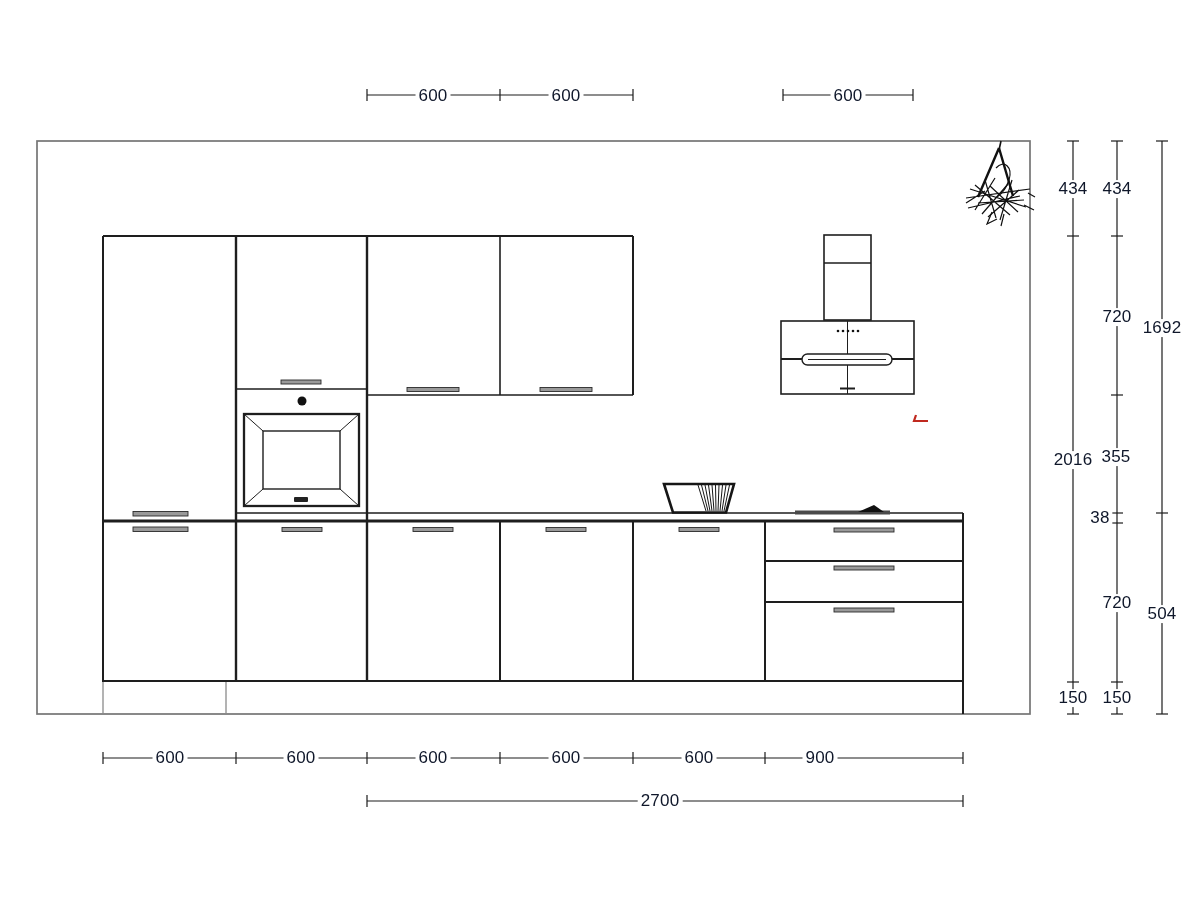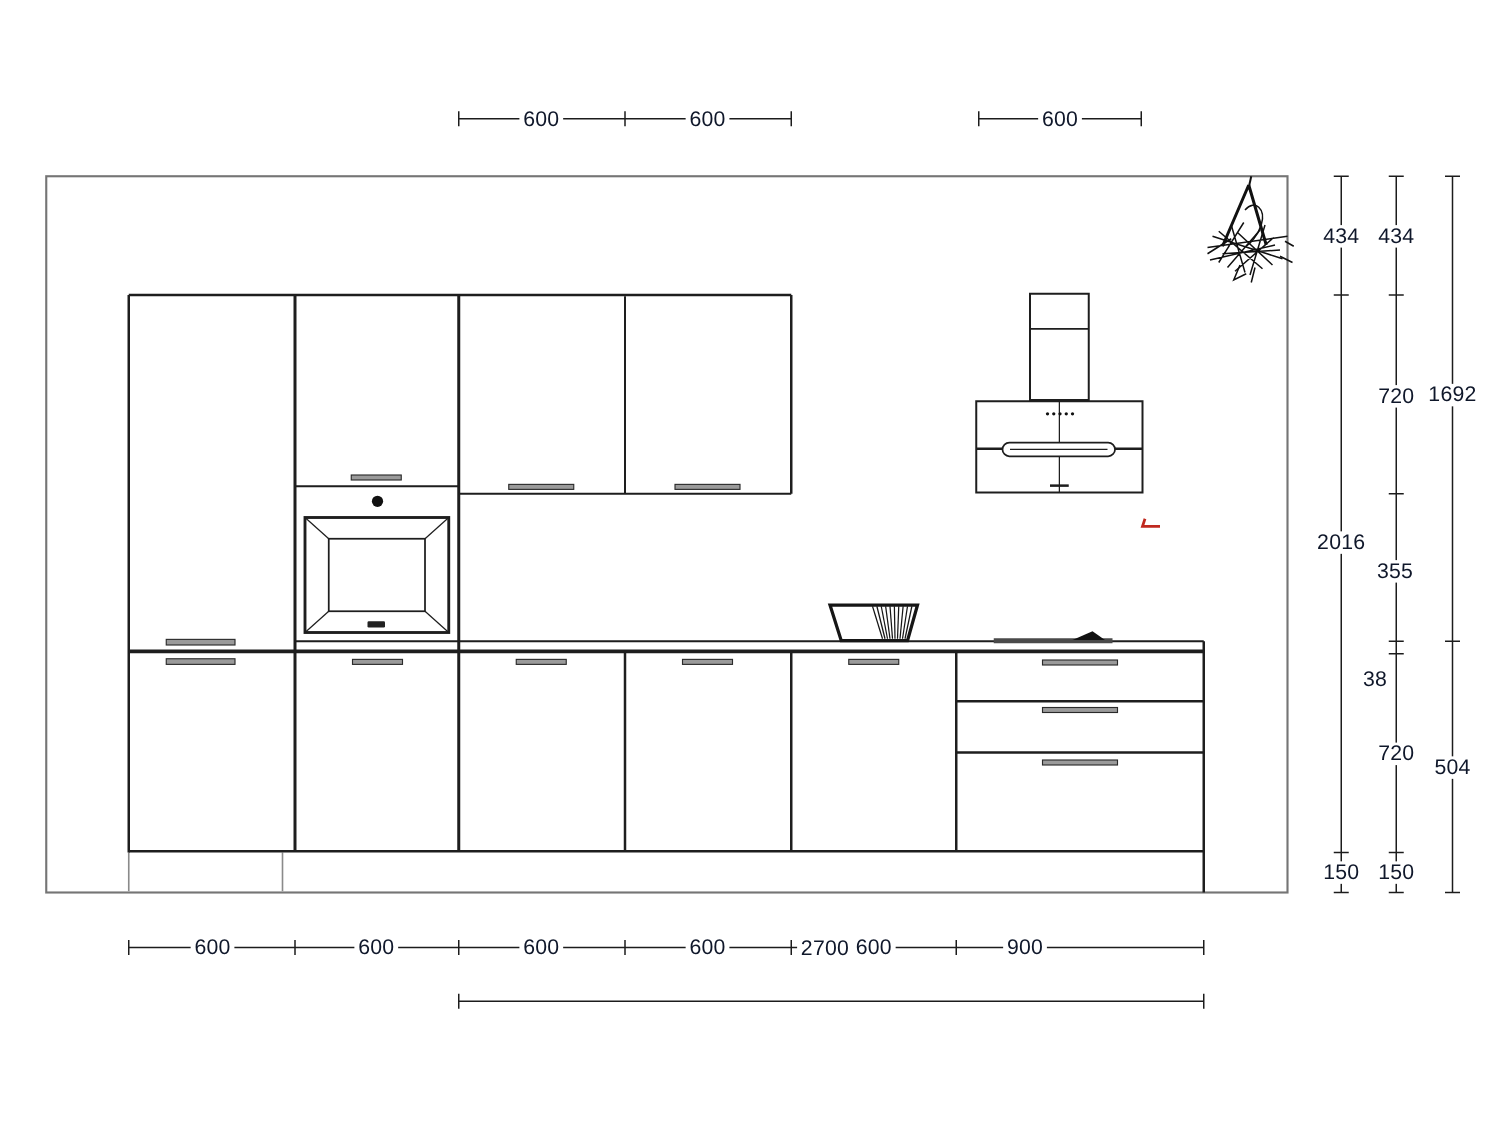--- a/index.html
+++ b/index.html
@@ -184,29 +184,29 @@
   <span class="dim" style="left:433px;top:96px">600</span>
   <span class="dim" style="left:566px;top:96px">600</span>
   <span class="dim" style="left:848px;top:96px">600</span>
 
   <span class="dim" style="left:170px;top:758px">600</span>
   <span class="dim" style="left:301px;top:758px">600</span>
   <span class="dim" style="left:433px;top:758px">600</span>
   <span class="dim" style="left:566px;top:758px">600</span>
   <span class="dim" style="left:699px;top:758px">600</span>
   <span class="dim" style="left:820px;top:758px">900</span>
-  <span class="dim" style="left:660px;top:759px">2700</span>
+  <span class="dim" style="left:660px;top:801px">2700</span>
 
   <span class="dim" style="left:1073px;top:189px">434</span>
-  <span class="dim" style="left:1073px;top:434px">2016</span>
+  <span class="dim" style="left:1073px;top:460px">2016</span>
   <span class="dim" style="left:1073px;top:698px">150</span>
 
   <span class="dim" style="left:1117px;top:189px">434</span>
   <span class="dim" style="left:1117px;top:317px">720</span>
   <span class="dim" style="left:1116px;top:457px">355</span>
-  <span class="dim" style="left:1100px;top:544px">38</span>
+  <span class="dim" style="left:1100px;top:518px">38</span>
   <span class="dim" style="left:1117px;top:603px">720</span>
   <span class="dim" style="left:1117px;top:698px">150</span>
 
-  <span class="dim" style="left:1162px;top:316px">1692</span>
+  <span class="dim" style="left:1162px;top:328px">1692</span>
   <span class="dim" style="left:1162px;top:614px">504</span>
 
 </div>
 
 </body></html>

